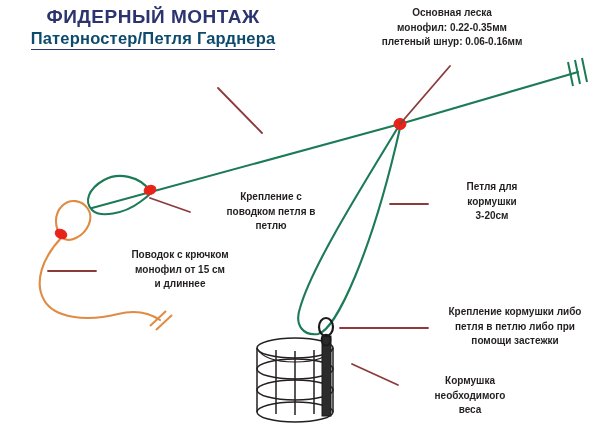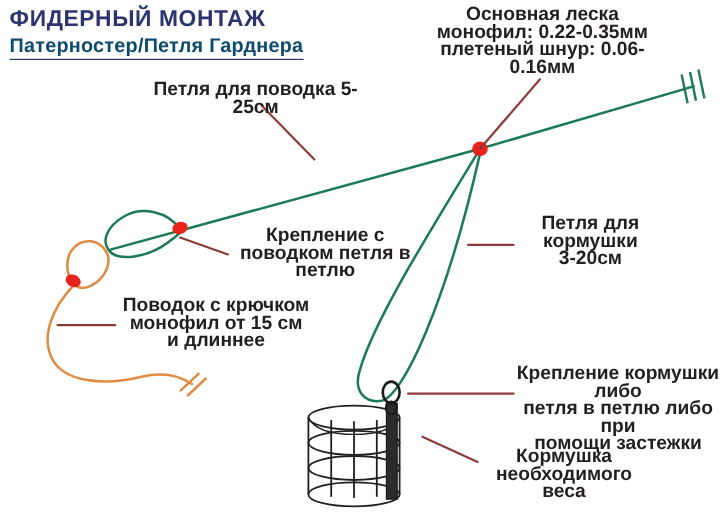--- a/index.html
+++ b/index.html
@@ -19,33 +19,33 @@
     position: absolute;
     left: 0;
     top: 0;
     width: 600px;
     height: 432px;
   }
   .label {
     position: absolute;
     color: #231f20;
     font-family: "Liberation Sans", sans-serif;
-    font-size: 16px;
+    font-size: 10px;
     font-weight: bold;
     line-height: 14.5px;
     text-align: center;
     white-space: pre-line;
     letter-spacing: 0px;
   }
   #title-block {
     position: absolute;
     left: 8px;
     top: 6px;
     width: 290px;
-    text-align: left;
+    text-align: center;
   }
   .title-line1 {
     color: #2c3470;
     font-family: "Liberation Sans", sans-serif;
     font-weight: bold;
     font-size: 19px;
     letter-spacing: 0.5px;
     line-height: 22px;
     white-space: nowrap;
   }
@@ -167,21 +167,20 @@
       <line x1="428" y1="204" x2="390" y2="204"></line>
       <line x1="428" y1="328" x2="340" y2="328"></line>
       <line x1="398" y1="385" x2="352" y2="364"></line>
     </g>
   </svg>
 
   <div class="label" id="label-main-line">Основная леска
 монофил: 0.22-0.35мм
 плетеный шнур: 0.06-0.16мм</div>
 
-  <div class="label" id="label-dropper-loop">Петля для поводка 5-25см</div>
 
   <div class="label" id="label-connection">Крепление с
 поводком петля в
 петлю</div>
 
   <div class="label" id="label-leader">Поводок с крючком
 монофил от 15 см
 и длиннее</div>
 
   <div class="label" id="label-feeder-loop">Петля для

